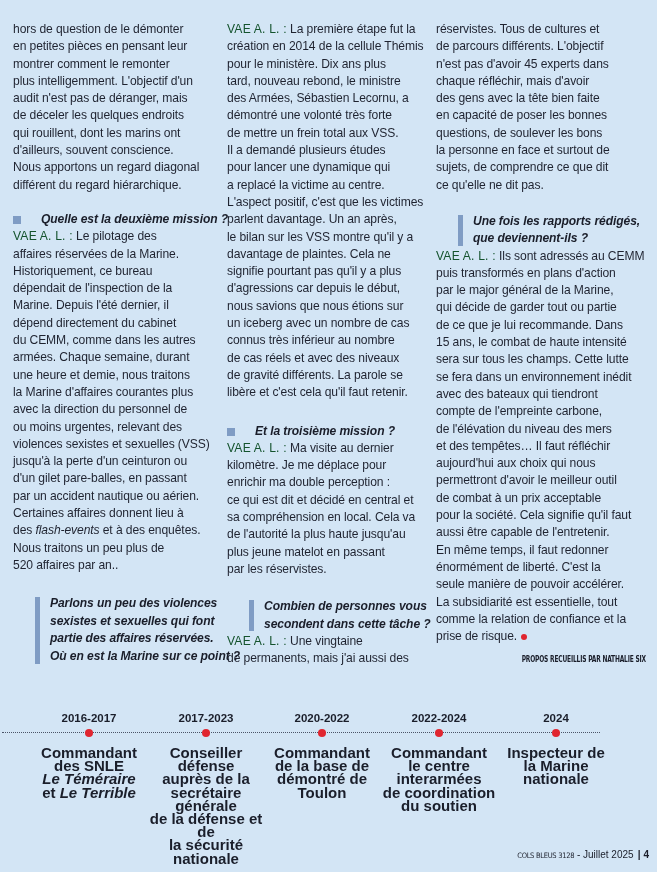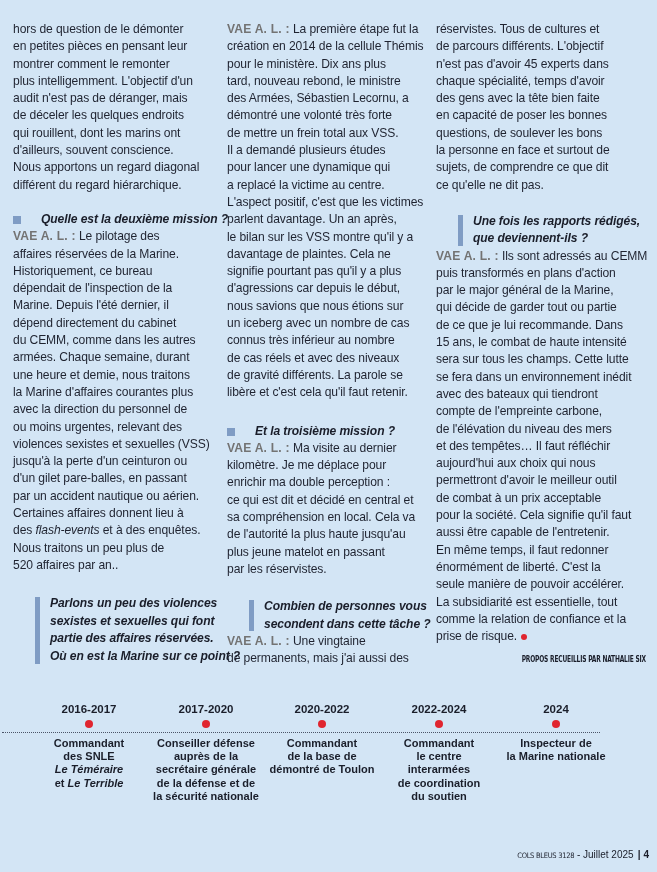--- a/index.html
+++ b/index.html
@@ -12,21 +12,21 @@
   }
   .col {
     position:absolute; top:21px;
     font-size:12.1px; line-height:17.3px;
     letter-spacing:-0.1px;
   }
   .col1 { left:13px; width:198px; }
   .col2 { left:227px; width:202px; }
   .col3 { left:436px; width:210px; }
   .line { display:block; white-space:nowrap; }
-  .speaker { color:#737373; font-weight:bold; letter-spacing:0.2px; }
+  .speaker { color:#14532d; font-weight:normal; letter-spacing:0.2px; }
   .q {
     font-weight:bold; font-style:italic; color:#1a1e2a;
     display:block; white-space:nowrap;
   }
   .gap { display:block; height:17px; }
   .sq-q { position:relative; padding-left:28px; }
   .sq-q .sq {
     position:absolute; left:0; top:5px; width:8px; height:8px; background:#7f9cc4;
   }
   .bar-q { position:relative; padding-left:15px;margin-left:22px; }
@@ -46,28 +46,28 @@
   
   .timeline { position:absolute; left:0; top:700px; width:657px; height:140px; }
   .tl-line {
     position:absolute; left:2px; width:303px; top:32px;
     border-top:1px dotted #4b5568;
   }
   .tl-line.full { width:600px; }
   .tl-item { position:absolute; top:0; width:120px; text-align:center; }
   .tl-year {
     font-weight:bold; font-size:11.5px; color:#1a1e2a; height:18px; line-height:18px;
-    margin-top:0;
+    margin-top:9px;
   }
   .tl-dot {
     width:8px; height:8px; border-radius:50%; background:#e0252f;
     margin:0 auto; position:relative; top:2px;
   }
   .tl-label {
-    margin-top:11px; font-weight:bold; font-size:11px; line-height:13.2px; color:#1a1e2a;
+    margin-top:11px; font-weight:bold; font-size:15px; line-height:13.2px; color:#1a1e2a;
   }
   .tl-label i { font-style:italic; }
   .footer {
     position:absolute; right:8px; bottom:12px; font-size:10px; color:#1a1e2a;
     white-space:nowrap;
   }
   .footer .mag {
     font-family:"DejaVu Sans Condensed","DejaVu Sans", sans-serif;
     font-weight:normal; font-size:7.5px; letter-spacing:-0.3px;
   }
@@ -183,21 +183,21 @@
   <div id="c2-answer4">
       <span class="line">de permanents, mais j'ai aussi des</span>
     </div>
 </div>
 
 <div class="col col3">
   <div id="c3-lines-a">
       <span class="line">réservistes. Tous de cultures et</span>
       <span class="line">de parcours différents. L'objectif</span>
       <span class="line">n'est pas d'avoir 45 experts dans</span>
-      <span class="line">chaque spécialité, temps d'avoir</span>
+      <span class="line">chaque réfléchir, mais d'avoir</span>
       <span class="line">des gens avec la tête bien faite</span>
       <span class="line">en capacité de poser les bonnes</span>
       <span class="line">questions, de soulever les bons</span>
       <span class="line">la personne en face et surtout de</span>
       <span class="line">sujets, de comprendre ce que dit</span>
       <span class="line">ce qu'elle ne dit pas.</span>
     </div>
   <span class="gap" style="height:19px"></span>
   <div class="bar-q">
     <span class="bar"></span>
@@ -240,21 +240,21 @@
     <div class="tl-year">2016-2017</div>
     <div class="tl-dot"></div>
     <div class="tl-label">
       <div>Commandant</div>
       <div>des SNLE</div>
       <div><i>Le Téméraire</i></div>
       <div><span>et </span><i>Le Terrible</i></div>
     </div>
   </div>
   <div class="tl-item" style="left:146px;">
-    <div class="tl-year">2017-2020</div>
+    <div class="tl-year">2017-2023</div>
     <div class="tl-dot"></div>
     <div class="tl-label">
         <div>Conseiller défense</div>
         <div>auprès de la</div>
         <div>secrétaire générale</div>
         <div>de la défense et de</div>
         <div>la sécurité nationale</div>
       </div>
   </div>
   <div class="tl-item" style="left:262px;">

